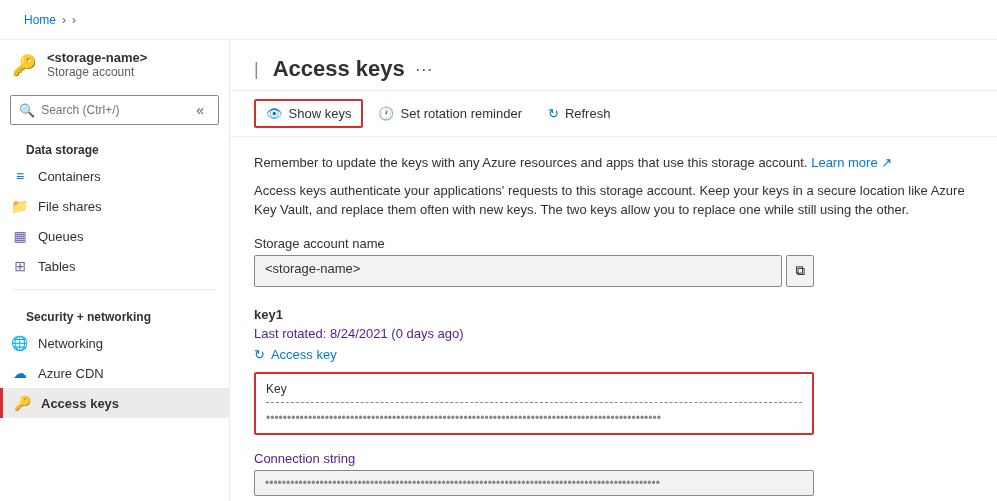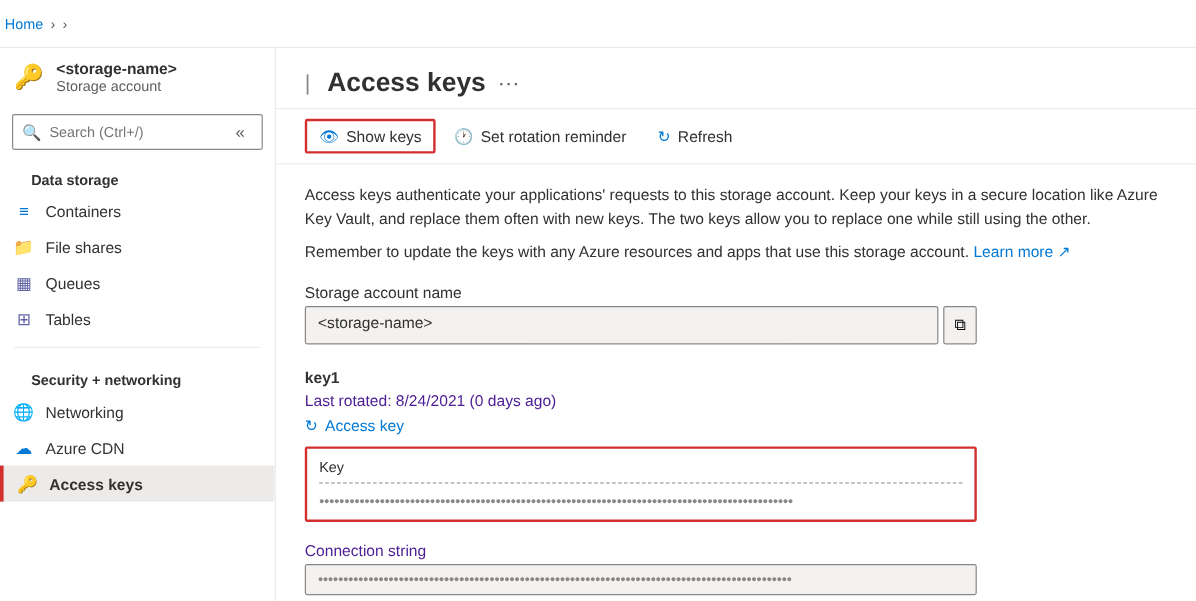--- a/index.html
+++ b/index.html
@@ -1,19 +1,19 @@
 <!DOCTYPE html>
 <html><head>
   <meta charset="utf-8">
   <style>
     * { box-sizing: border-box; margin: 0; padding: 0; }
     body { font-family: 'Segoe UI', Arial, sans-serif; font-size: 13px; color: #323130; background: #fff; display: flex; flex-direction: column; height: 501px; overflow: hidden; }
 
     
-    .topbar { display: flex; align-items: center; padding: 8px 4px; border-bottom: 1px solid #edebe9; height: 40px; }
+    .topbar { display: flex; align-items: center; padding: 8px 24px; border-bottom: 1px solid #edebe9; height: 40px; }
     .breadcrumb { display: flex; align-items: center; gap: 6px; font-size: 12px; color: #0078d4; }
 
     
     .layout { display: flex; flex: 1; overflow: hidden; }
 
     
     .sidebar { width: 230px; border-right: 1px solid #edebe9; display: flex; flex-direction: column; overflow-y: auto; flex-shrink: 0; background: #fff; }
     .sidebar-header { display: flex; align-items: center; padding: 10px 12px; gap: 10px; }
     .sidebar-icon { font-size: 20px; }
     .sidebar-title { font-size: 12px; color: #605e5c; }
@@ -143,25 +143,25 @@
         <span style="color:#0078d4;">🕐</span>
         <span>Set rotation reminder</span>
       </button>
       <button class="toolbar-btn no-border" style="border:1px solid transparent;">
         <span style="color:#0078d4;">↻</span>
         <span>Refresh</span>
       </button>
     </div>
 
     <div class="content">
-      <p class="desc-text">Access keys authenticate your applications' requests to this storage account. Keep your keys in a secure location like Azure Key Vault, and replace them often with new keys. The two keys allow you to replace one while still using the other.</p>
       <p class="desc-text">
         <span>Remember to update the keys with any Azure resources and apps that use this storage account.</span>
         <a href="#"> <span>Learn more</span> ↗</a>
       </p>
+      <p class="desc-text">Access keys authenticate your applications' requests to this storage account. Keep your keys in a secure location like Azure Key Vault, and replace them often with new keys. The two keys allow you to replace one while still using the other.</p>
 
       <div class="field-label">Storage account name</div>
       <div class="input-row">
         <div class="text-input">&lt;storage-name&gt;</div>
         <button class="copy-btn">
           <span>⧉</span>
         </button>
       </div>
 
       <div class="key-section">

